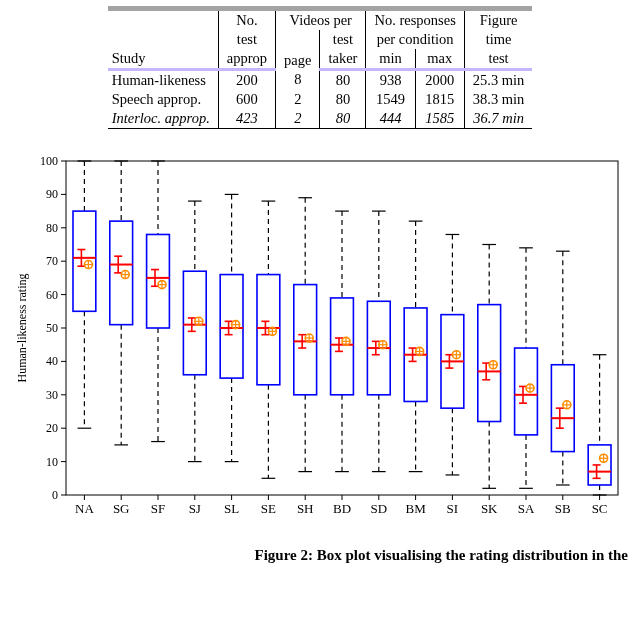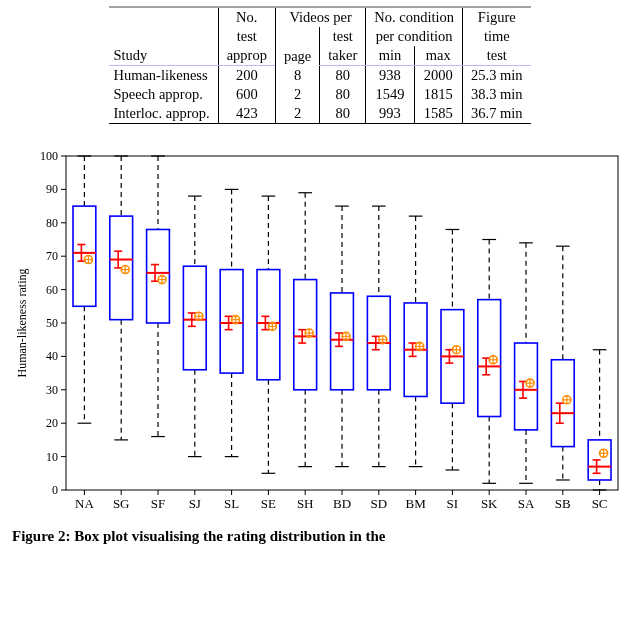--- a/index.html
+++ b/index.html
@@ -27,53 +27,53 @@
   }
   table.stats th, table.stats td {
     padding: 1px 8px;
     text-align: center;
     white-space: nowrap;
   }
   table.stats th {
     font-weight: normal;
   }
   .bl { border-left: 1px solid #000; }
-  .bt { border-top: 2px solid #a3a3a3; }
-  .bb { border-bottom: 1px solid #000; }
+  .bt { border-top: 5px solid #a3a3a3; }
+  .bb { border-bottom: 1px solid #000; font-style: italic; }
   .left { text-align: left !important; padding-left: 4px !important; }
-  .row-header td, .row-header th { border-bottom: 1px solid #c4b5fd; }
+  .row-header td, .row-header th { border-bottom: 3px solid #c4b5fd; }
   .chart-wrap {
     margin-top: 22px;
     text-align: center;
   }
   svg.chart {
     display: block;
     margin: 0 auto;
   }
   .fig-caption {
     font-weight: bold;
     font-size: 15px;
-    text-align: left;
-    margin: 2px 0 0 0;
+    text-align: right;
+    margin: 16px 0 0 0;
     padding: 0 2px;
   }
 </style>
 </head>
 <body>
 
 <div class="page">
 
 
   <table class="stats">
     <tbody>
         <tr>
       <th class="left bt"></th>
       <th class="bl bt">No.</th>
       <th class="bl bt" colspan="2">Videos per</th>
-      <th class="bl bt" colspan="2">No. condition</th>
+      <th class="bl bt" colspan="2">No. responses</th>
       <th class="bl bt">Figure</th>
     </tr>
     <tr>
       <th class="left"></th>
       <th class="bl">test</th>
       <th class="bl" rowspan="2" style="vertical-align:bottom">page</th>
       <th class="bl">test</th>
       <th class="bl" colspan="2">per condition</th>
       <th class="bl">time</th>
     </tr>
@@ -101,21 +101,21 @@
       <td class="bl">80</td>
       <td class="bl">1549</td>
       <td class="bl">1815</td>
       <td class="bl">38.3 min</td>
     </tr>
     <tr>
       <td class="left bb">Interloc. approp.</td>
       <td class="bl bb">423</td>
       <td class="bl bb">2</td>
       <td class="bl bb">80</td>
-      <td class="bl bb">993</td>
+      <td class="bl bb">444</td>
       <td class="bl bb">1585</td>
       <td class="bl bb">36.7 min</td>
     </tr>
   </tbody>
     </table>
 
   <div class="chart-wrap">
     <svg class="chart" id="boxplot-svg" width="620" height="380">
         <rect x="56" y="10" width="552" height="334" fill="none" stroke="#000" stroke-width="1"></rect>
         <line x1="51" y1="344" x2="56" y2="344" stroke="#000"></line>

